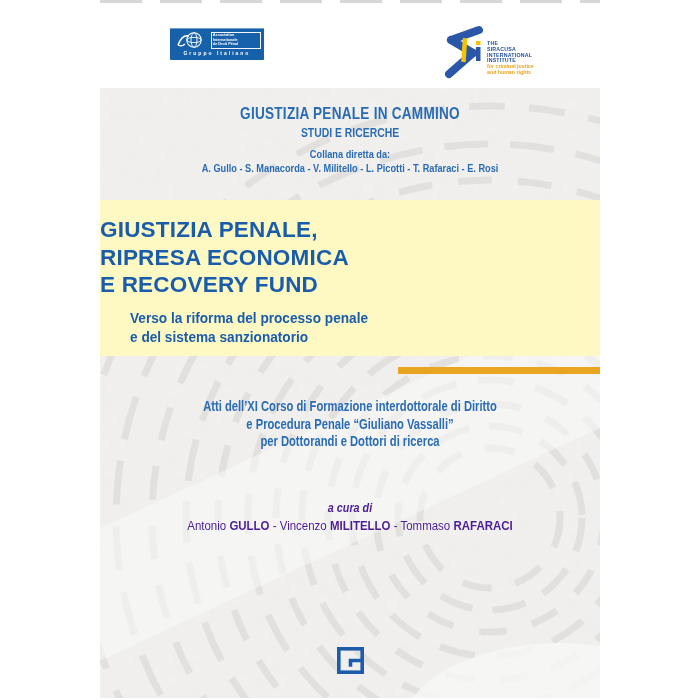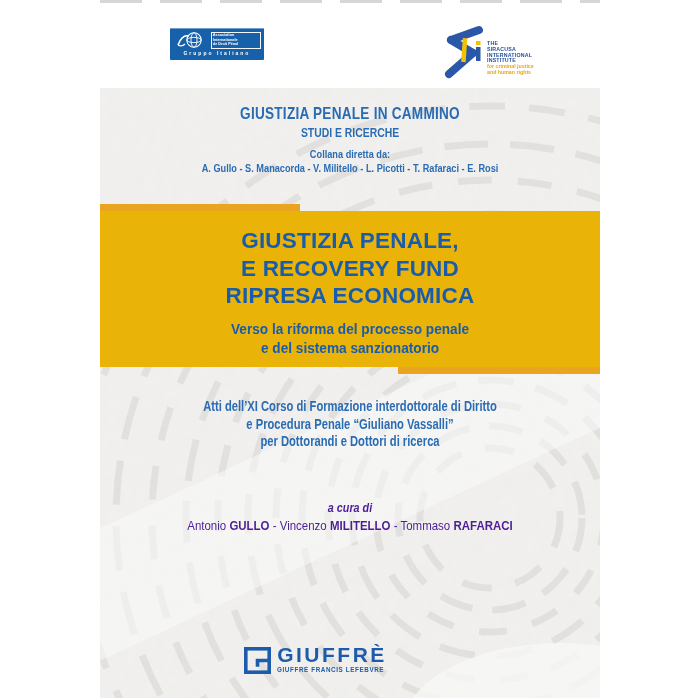--- a/index.html
+++ b/index.html
@@ -37,22 +37,22 @@
   .texture{position:absolute;left:0;top:0;width:500px;height:610px;}
 
   .series-header{position:absolute;top:16px;left:0;width:100%;text-align:center;
     color:#2a6cb4;transform:scaleX(.8);}
   .sh-title{font-size:17px;font-weight:bold;letter-spacing:.3px;}
   .sh-sub{font-size:13px;font-weight:bold;margin-top:1px;}
   .sh-collana{font-size:11.5px;font-weight:bold;margin-top:8px;}
   .sh-directors{font-size:11.5px;font-weight:bold;margin-top:2px;}
 
   .bar-top{position:absolute;left:0;top:116px;width:200px;height:7px;background:#e9a51f;}
-  .panel{position:absolute;left:0;top:123px;width:500px;height:156px;background:#eab308;
-    text-align:center;color:#1a5cac;}
+  .panel{position:absolute;left:0;top:112px;width:500px;height:156px;background:#fef9c3;
+    color:#1a5cac;}
   .panel-title{margin-top:16px;font-size:22.5px;line-height:27.5px;font-weight:bold;
     letter-spacing:.2px;}
   .panel-sub{margin-top:9px;font-size:15.5px;line-height:19.5px;font-weight:bold;
     transform:scaleX(.88);}
   .bar-bottom{position:absolute;left:298px;top:279px;width:202px;height:7px;background:#e9a51f;}
 
   .proceedings{position:absolute;top:310px;left:0;width:100%;text-align:center;
     color:#2a6cb4;font-size:14px;line-height:17.5px;font-weight:bold;transform:scaleX(.8);}
 
   .editors{position:absolute;top:413px;left:0;width:100%;text-align:center;color:#4c1d95;}
@@ -156,22 +156,22 @@
       <div class="sh-title">GIUSTIZIA PENALE IN CAMMINO</div>
       <div class="sh-sub">STUDI E RICERCHE</div>
       <div class="sh-collana">Collana diretta da:</div>
       <div class="sh-directors">A. Gullo - S. Manacorda - V. Militello - L. Picotti - T. Rafaraci - E. Rosi</div>
     </div>
 
     <div class="bar-top"></div>
     <div class="panel">
       <div class="panel-title">
         <div>GIUSTIZIA PENALE,</div>
+        <div>RIPRESA ECONOMICA</div>
         <div>E RECOVERY FUND</div>
-        <div>RIPRESA ECONOMICA</div>
       </div>
       <div class="panel-sub">
         <div>Verso la riforma del processo penale</div>
         <div>e del sistema sanzionatorio</div>
       </div>
     </div>
     <div class="bar-bottom"></div>
 
     <div class="proceedings">
       <div>Atti dell’XI Corso di Formazione interdottorale di Diritto</div>
@@ -186,22 +186,16 @@
       </div>
     </div>
 
     <div class="publisher">
       <div class="pub-mark">
         <svg viewBox="0 0 30 32" width="27" height="29">
           <rect x="2" y="3" width="26" height="26" fill="none" stroke="#1d5cab" stroke-width="4"></rect>
           <path d="M28 16 H15 V23" fill="none" stroke="#1d5cab" stroke-width="4"></path>
         </svg>
       </div>
-      <div class="pub-text">
-        <div class="pub-brand">GIUFFRÈ</div>
-        <div class="pub-subwrap">
-          <div class="pub-sub">GIUFFRÈ FRANCIS LEFEBVRE</div>
-        </div>
-      </div>
     </div>
 
   </div>
 </div>
 
 </body></html>

